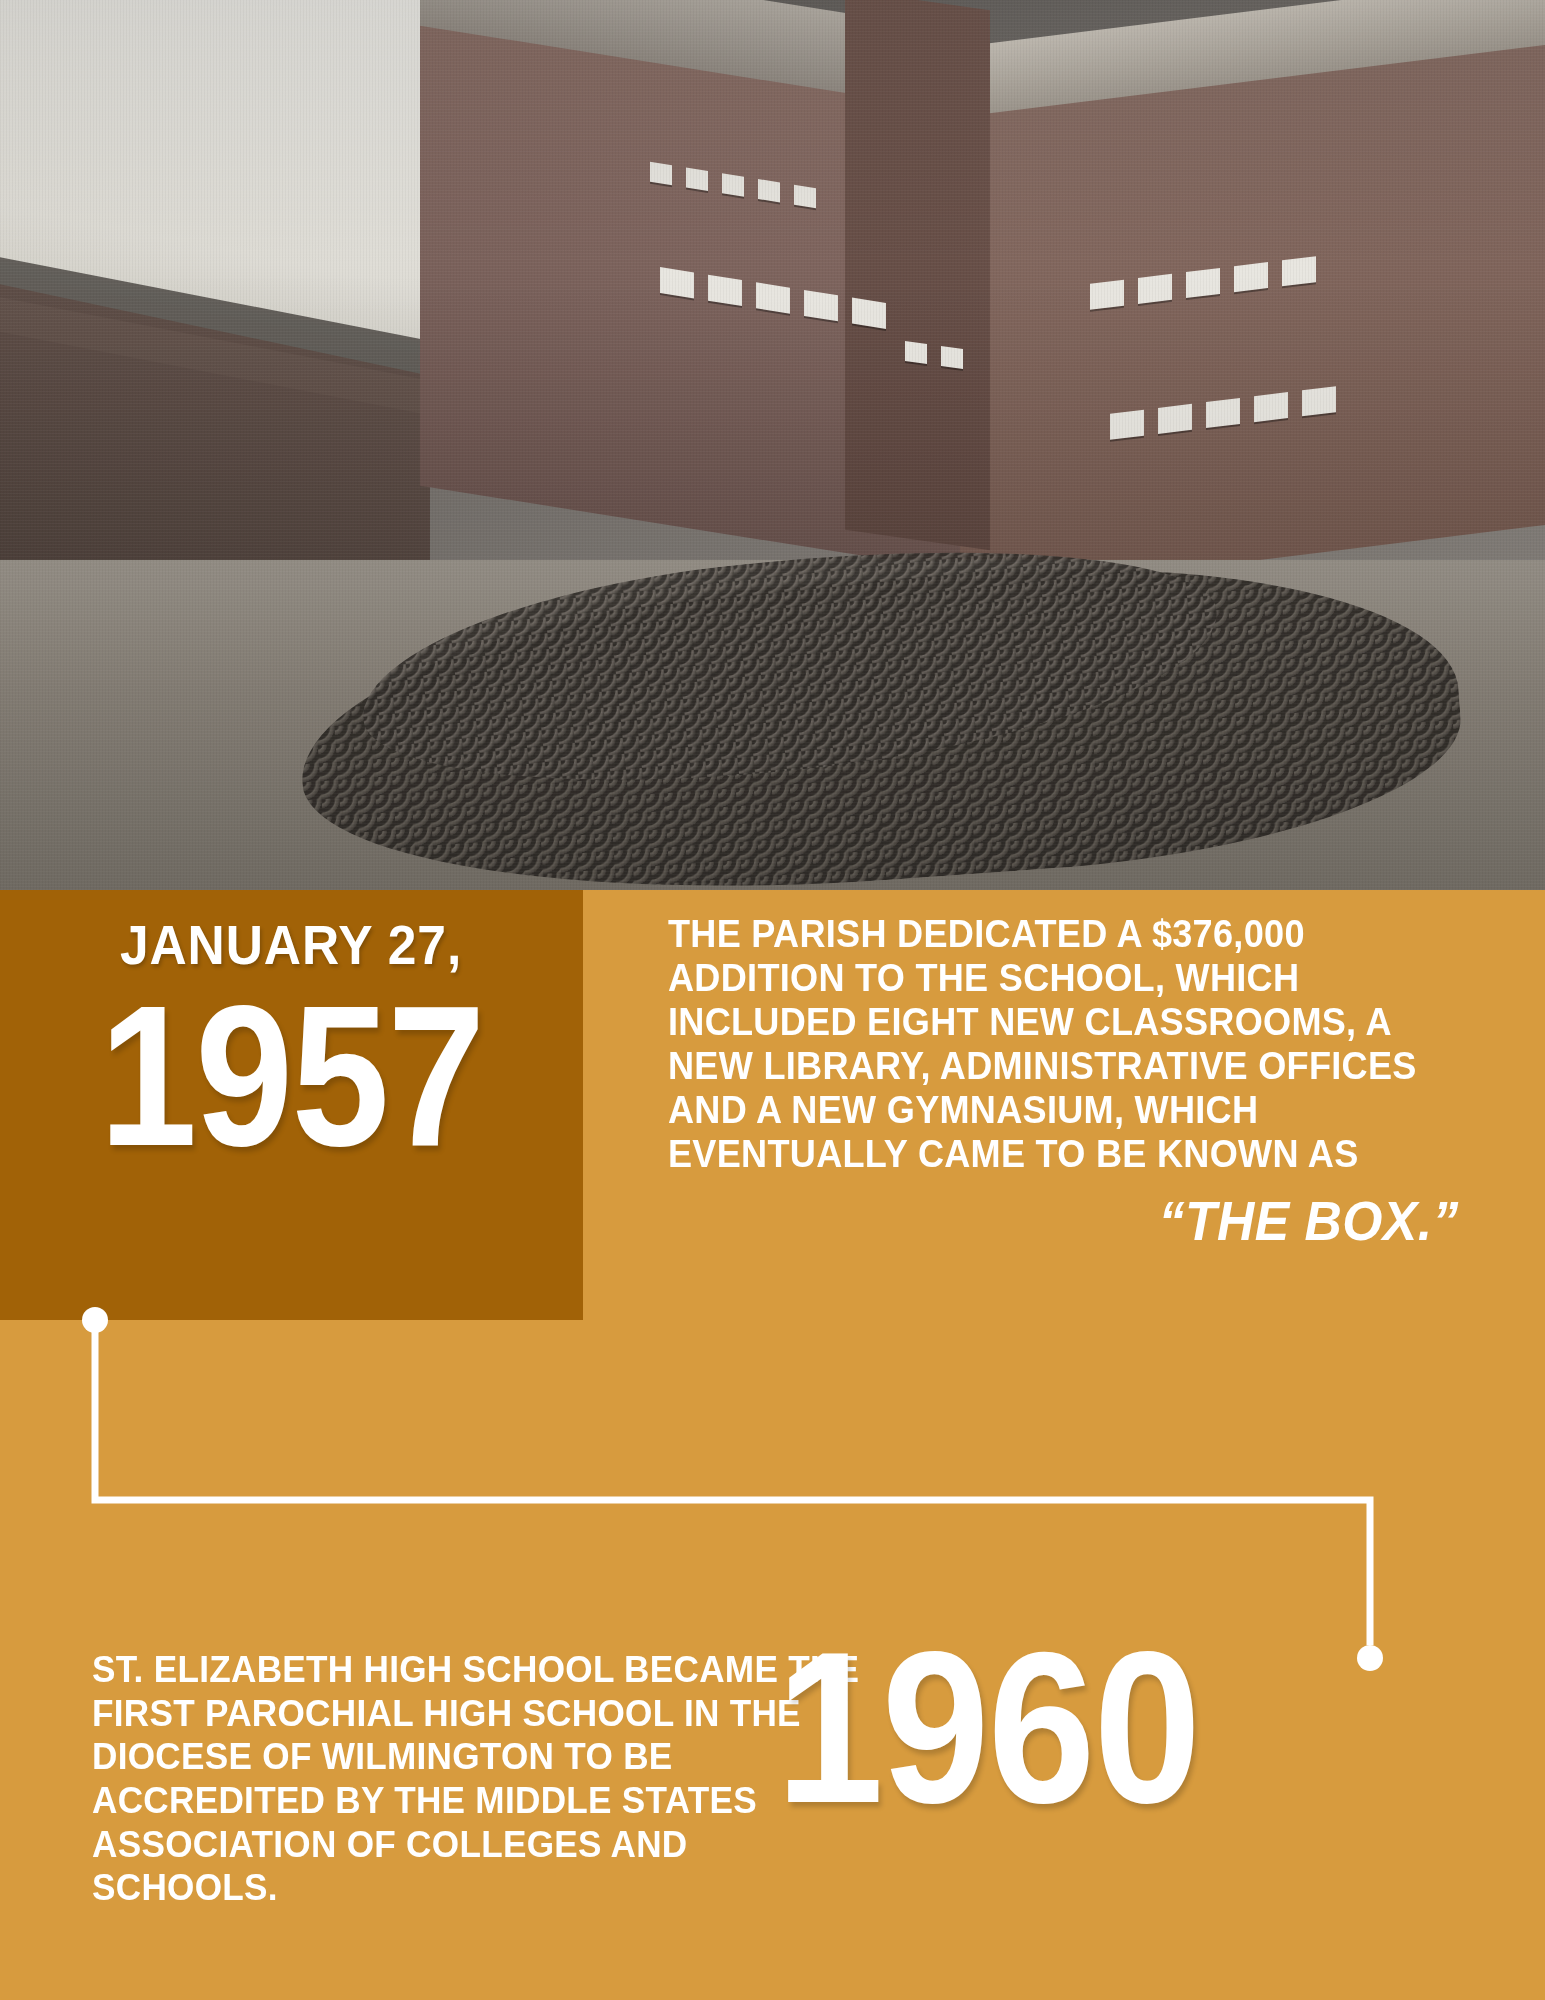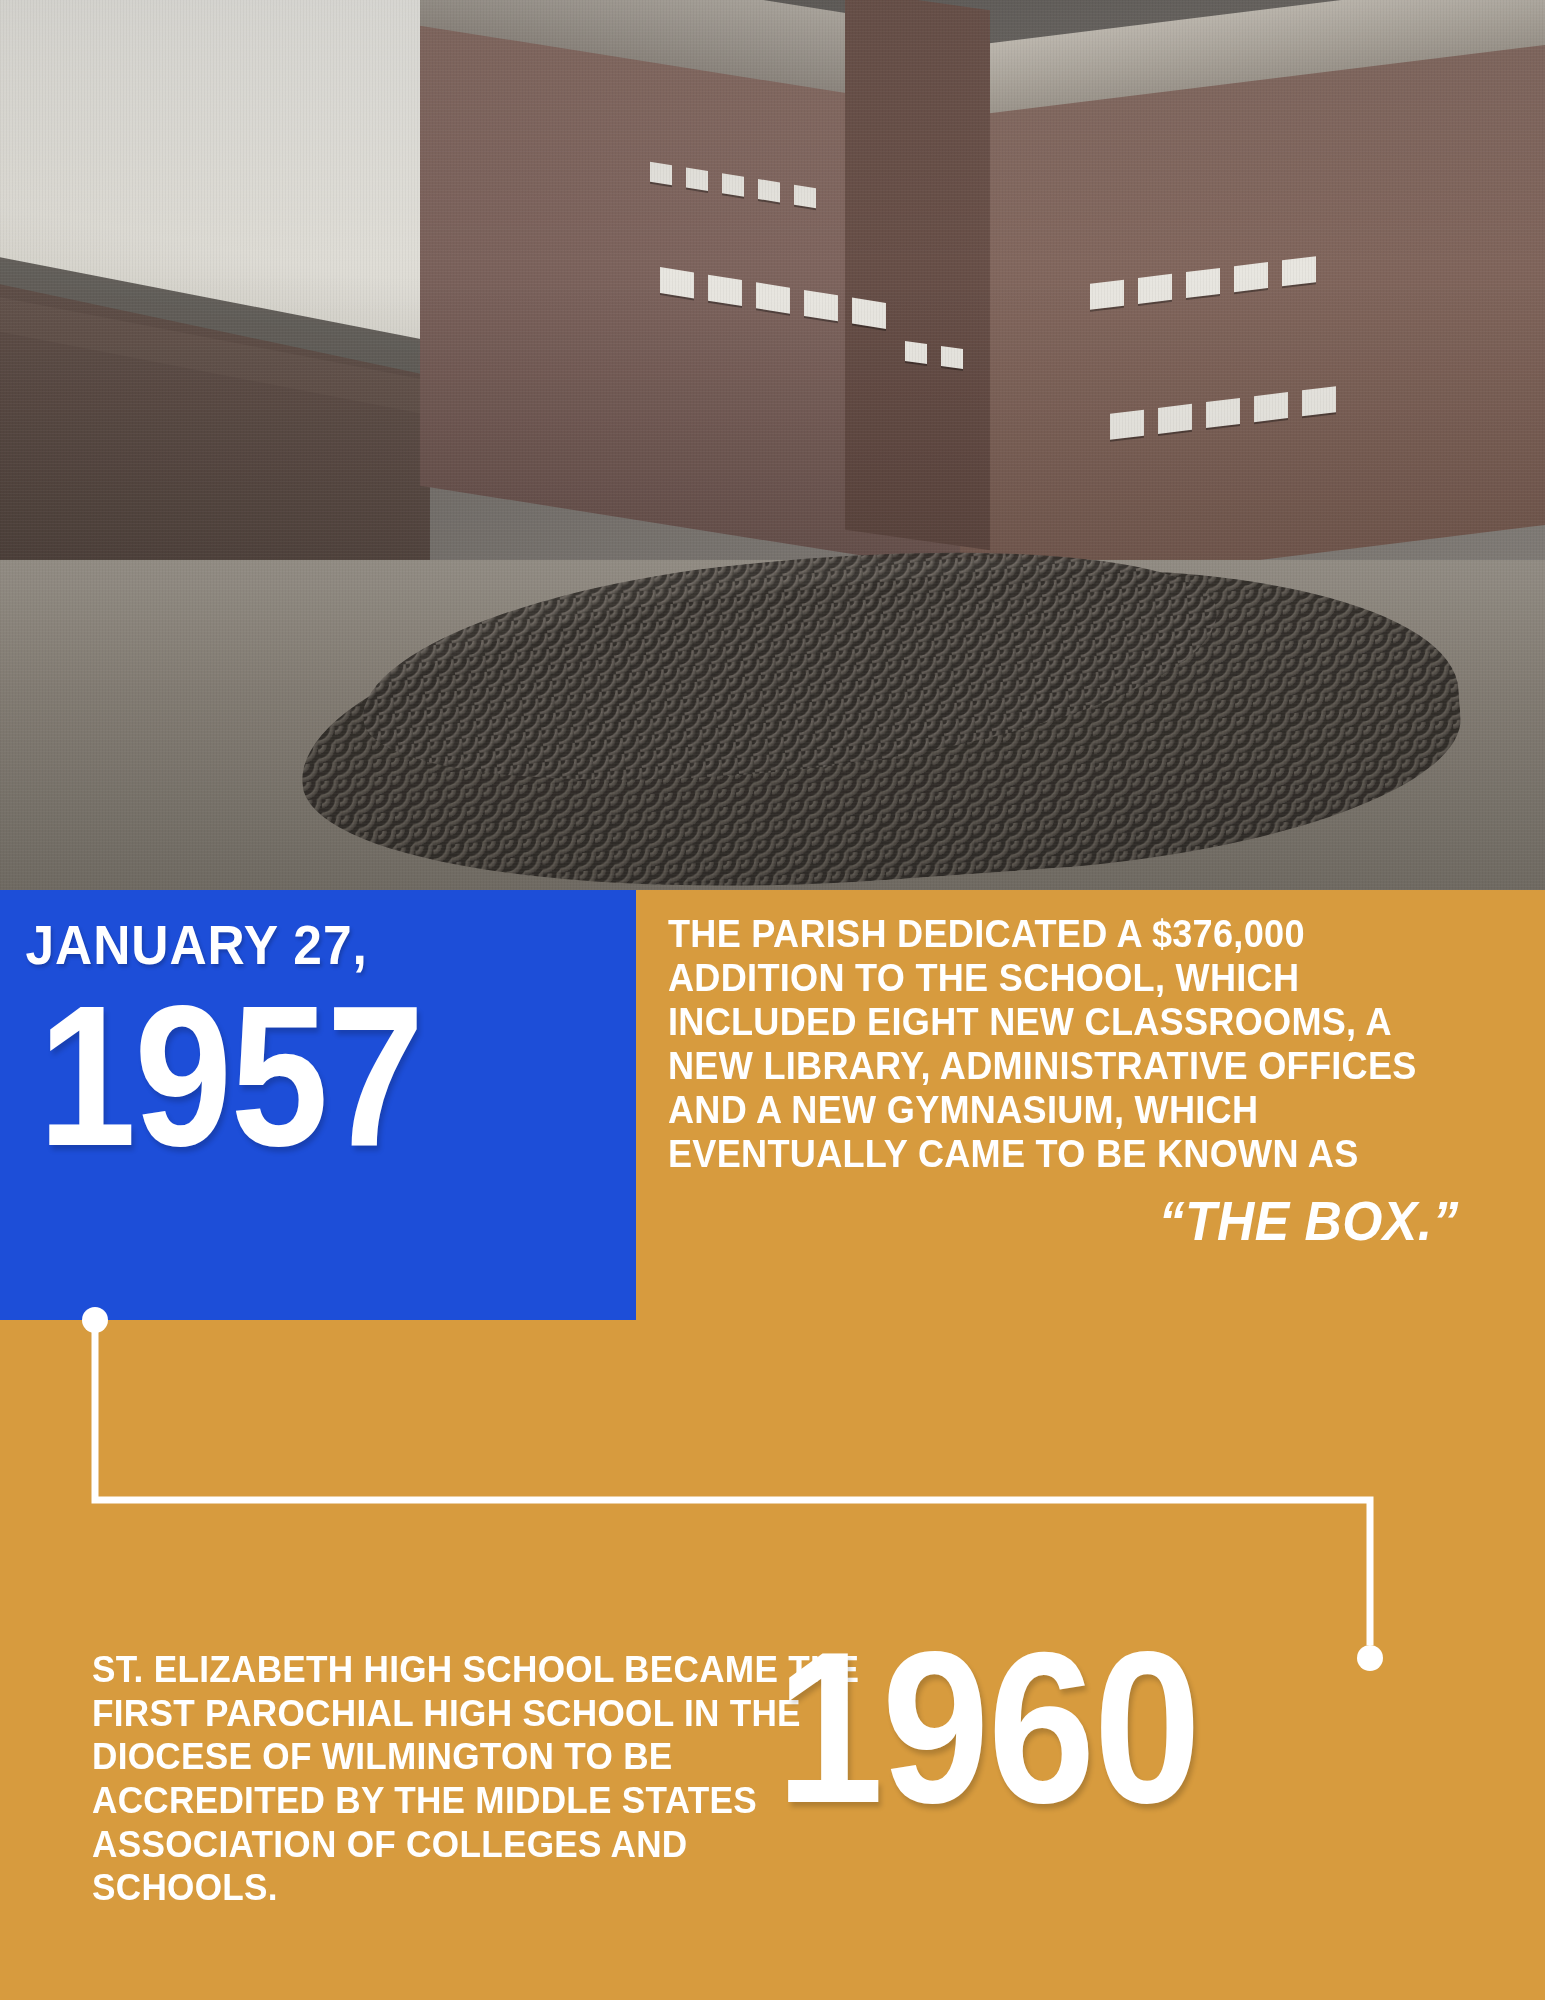--- a/index.html
+++ b/index.html
@@ -184,25 +184,26 @@
     position: absolute;
     left: 0;
     top: 890px;
     width: 1545px;
     height: 430px;
   }
   .date-panel {
     position: absolute;
     left: 0;
     top: 0;
-    width: 636px;
+    width: 583px;
     height: 430px;
-    background: #1d4ed8;
+    background: #a16207;
     display: flex;
     flex-direction: column;
+    align-items: center;
     justify-content: flex-start;
     padding-top: 22px;
     box-sizing: border-box;
   }
   .date-label {
     color: #ffffff;
     font-size: 56px;
     font-weight: 700;
     letter-spacing: 1px;
     text-transform: uppercase;

